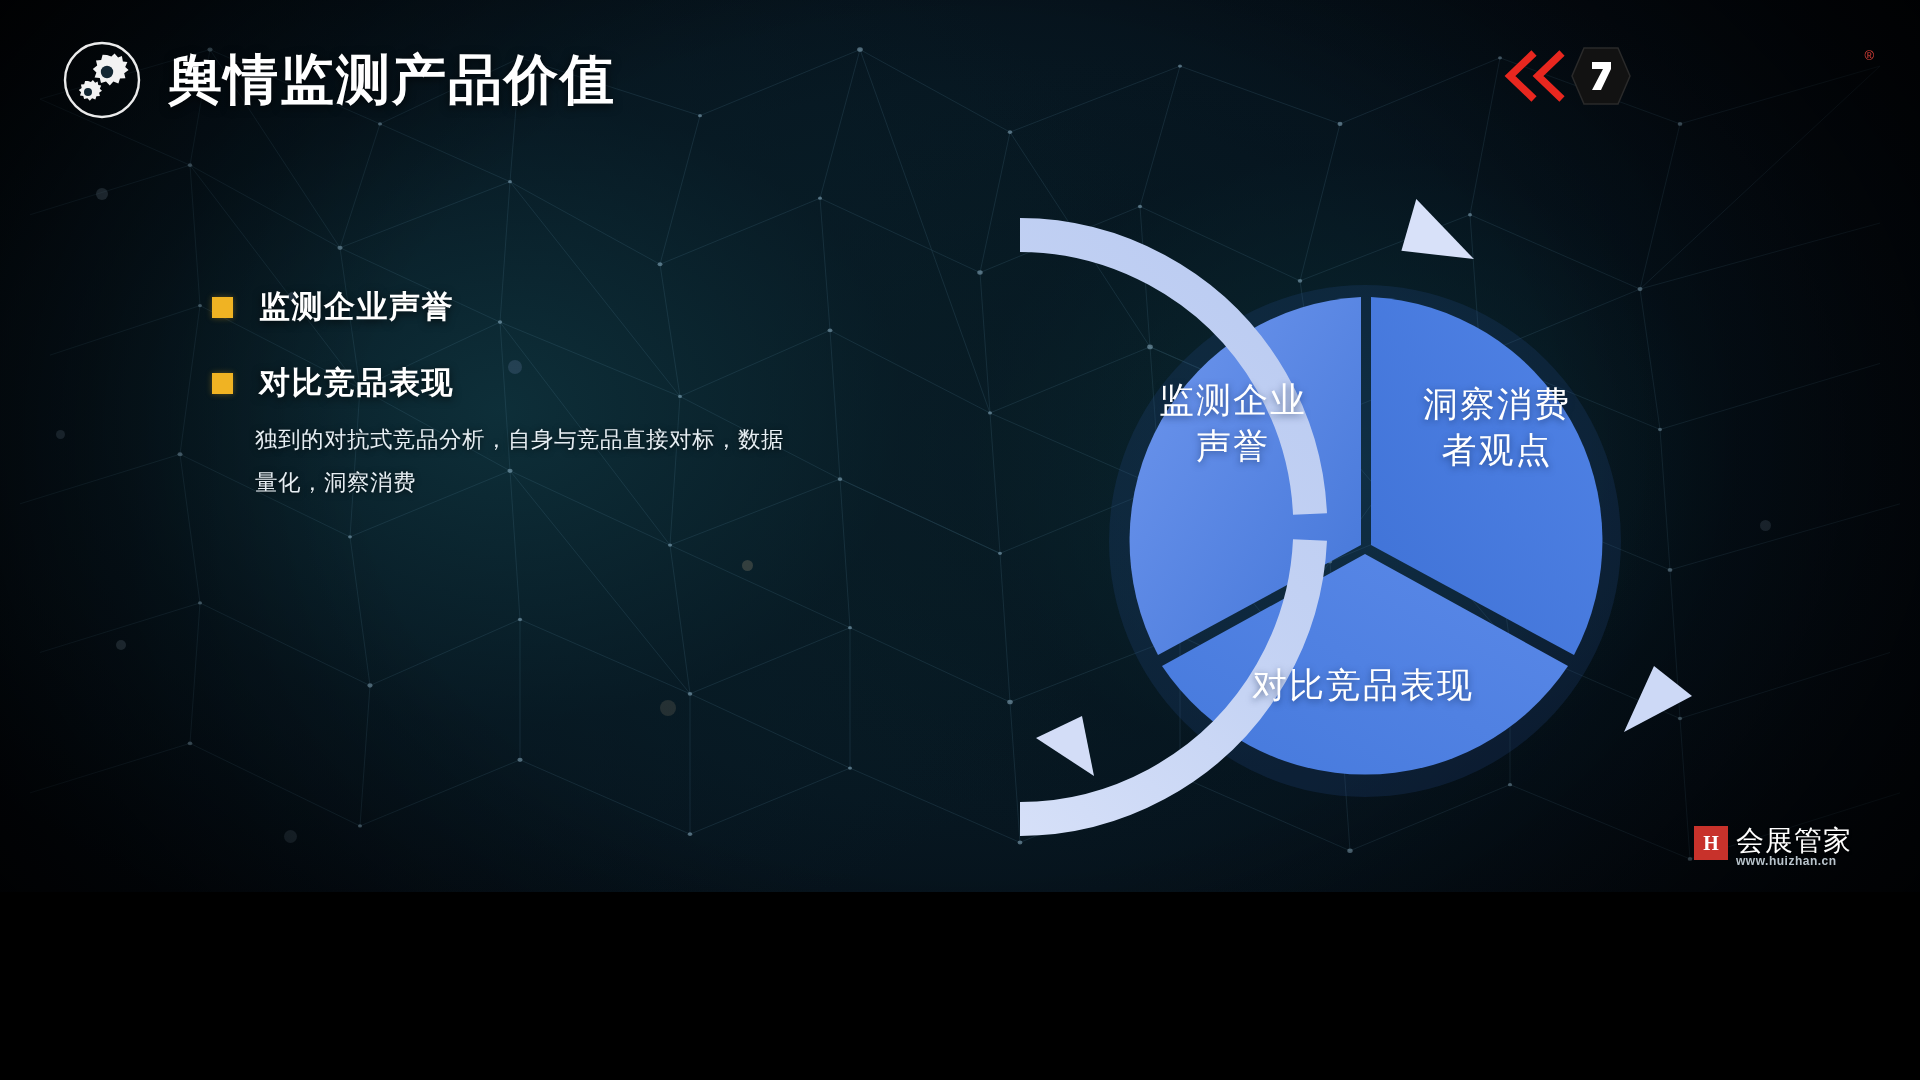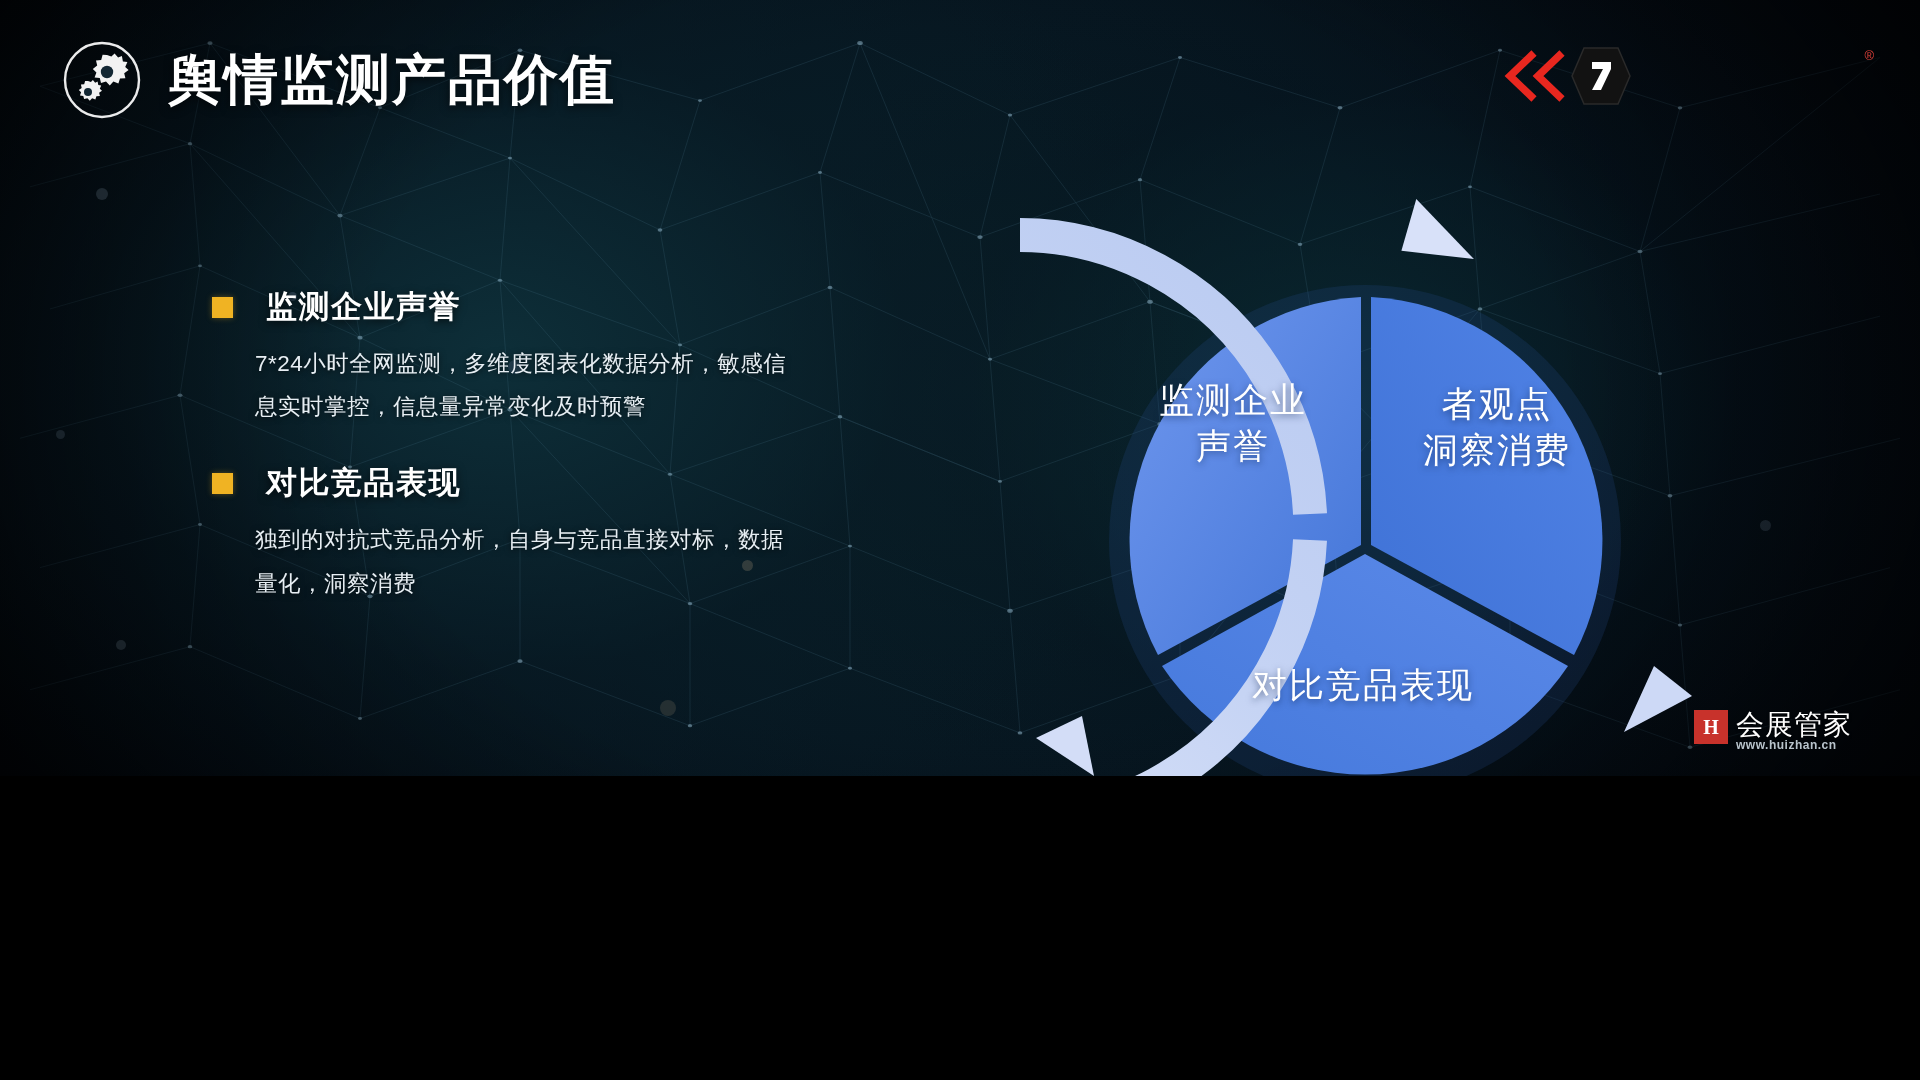--- a/index.html
+++ b/index.html
@@ -1,18 +1,18 @@
 <!DOCTYPE html>
 <html><head>
 <meta charset="utf-8">
 <style>
   html,body{margin:0;padding:0;background:#000;}
   body{width:1920px;height:1080px;overflow:hidden;font-family:"Liberation Sans","DejaVu Sans",sans-serif;}
 
-  #slide{position:relative;width:1920px;height:776px;overflow:hidden;
+  #slide{position:relative;width:1920px;height:892px;overflow:hidden;
     background:
       radial-gradient(ellipse 900px 700px at 26% 46%, rgba(14,48,58,0.95) 0%, rgba(8,28,38,0.6) 45%, rgba(4,12,20,0) 78%),
       radial-gradient(ellipse 760px 620px at 70% 52%, rgba(10,44,52,0.75) 0%, rgba(5,20,30,0.35) 50%, rgba(3,10,16,0) 80%),
       radial-gradient(ellipse 1200px 900px at 50% 50%, #0a2028 0%, #071721 40%, #040b13 72%, #01050a 100%),
       linear-gradient(160deg,#061019 0%,#03080f 100%);
   }
 
   
   .netlayer{position:absolute;inset:0;pointer-events:none;}
   .netlayer svg{width:100%;height:100%;display:block;}
@@ -34,21 +34,21 @@
   #brand-text{position:absolute;left:136px;top:6px;width:234px;height:86px;
     display:flex;align-items:center;justify-content:flex-start;
     font-family:"Liberation Serif","DejaVu Serif",serif;font-style:italic;font-weight:bold;
     font-size:50px;color:#ffffff;letter-spacing:4px;
     text-shadow:0 0 8px rgba(255,255,255,0.35),0 2px 4px rgba(0,0,0,0.8);}
   #brand-r{position:absolute;right:-2px;top:22px;font-size:13px;color:#e8433c;}
 
   
   #bullets{position:absolute;left:212px;top:286px;width:600px;}
   .bullet-block{margin-bottom:34px;}
-  .bullet-head{display:flex;align-items:center;gap:33px;margin-bottom:14px;}
+  .bullet-head{display:flex;align-items:center;gap:26px;margin-bottom:14px;}
   .bullet-mark{width:21px;height:21px;background:#f0b323;flex:0 0 auto;box-shadow:0 0 6px rgba(240,179,35,0.35);}
   .bullet-title{font-size:31px;font-weight:bold;color:#ffffff;letter-spacing:1.5px;
     text-shadow:0 2px 8px rgba(0,0,0,0.75);}
   .bullet-body{margin-left:43px;font-size:22.5px;line-height:1.92;color:#e7eef3;
     letter-spacing:0.5px;max-width:535px;text-shadow:0 1px 6px rgba(0,0,0,0.7);font-weight:400;}
 
   
   #diagram{position:absolute;left:1020px;top:196px;width:690px;height:690px;}
   #diagram svg{position:absolute;inset:0;width:690px;height:690px;}
   .seg-label{position:absolute;color:#ffffff;font-size:35px;line-height:1.32;
@@ -211,21 +211,20 @@
     <div id="brand-r">®</div>
   </div>
 
   <div id="bullets">
 
     <div class="bullet-block">
       <div class="bullet-head">
         <div class="bullet-mark"></div>
         <div class="bullet-title">监测企业声誉</div>
       </div>
-      <div class="bullet-body">7*24小时全网监测，多维度图表化数据分析，敏感信息实时掌控，信息量异常变化及时预警</div>
     </div>
 
 
     <div class="bullet-block">
       <div class="bullet-head">
         <div class="bullet-mark"></div>
         <div class="bullet-title">对比竞品表现</div>
       </div>
       <div class="bullet-body">独到的对抗式竞品分析，自身与竞品直接对标，数据量化，洞察消费</div>
     </div>
@@ -278,22 +277,22 @@
 
         <polygon points="62,520 16,542 74,580" fill="#d3ddf7"></polygon>
       </g>
     </svg>
 
     <div class="seg-label" id="seg-label-0">
       <div>监测企业</div>
       <div>声誉</div>
     </div>
     <div class="seg-label" id="seg-label-1">
+      <div>洞察消费</div>
       <div>者观点</div>
-      <div>洞察消费</div>
     </div>
     <div class="seg-label" id="seg-label-2">
       <div>对比竞品表现</div>
     </div>
   </div>
 
   <div id="watermark">
     <div id="wm-badge">H</div>
     <div id="wm-text">会展管家</div>
     <div id="wm-url">www.huizhan.cn</div>

